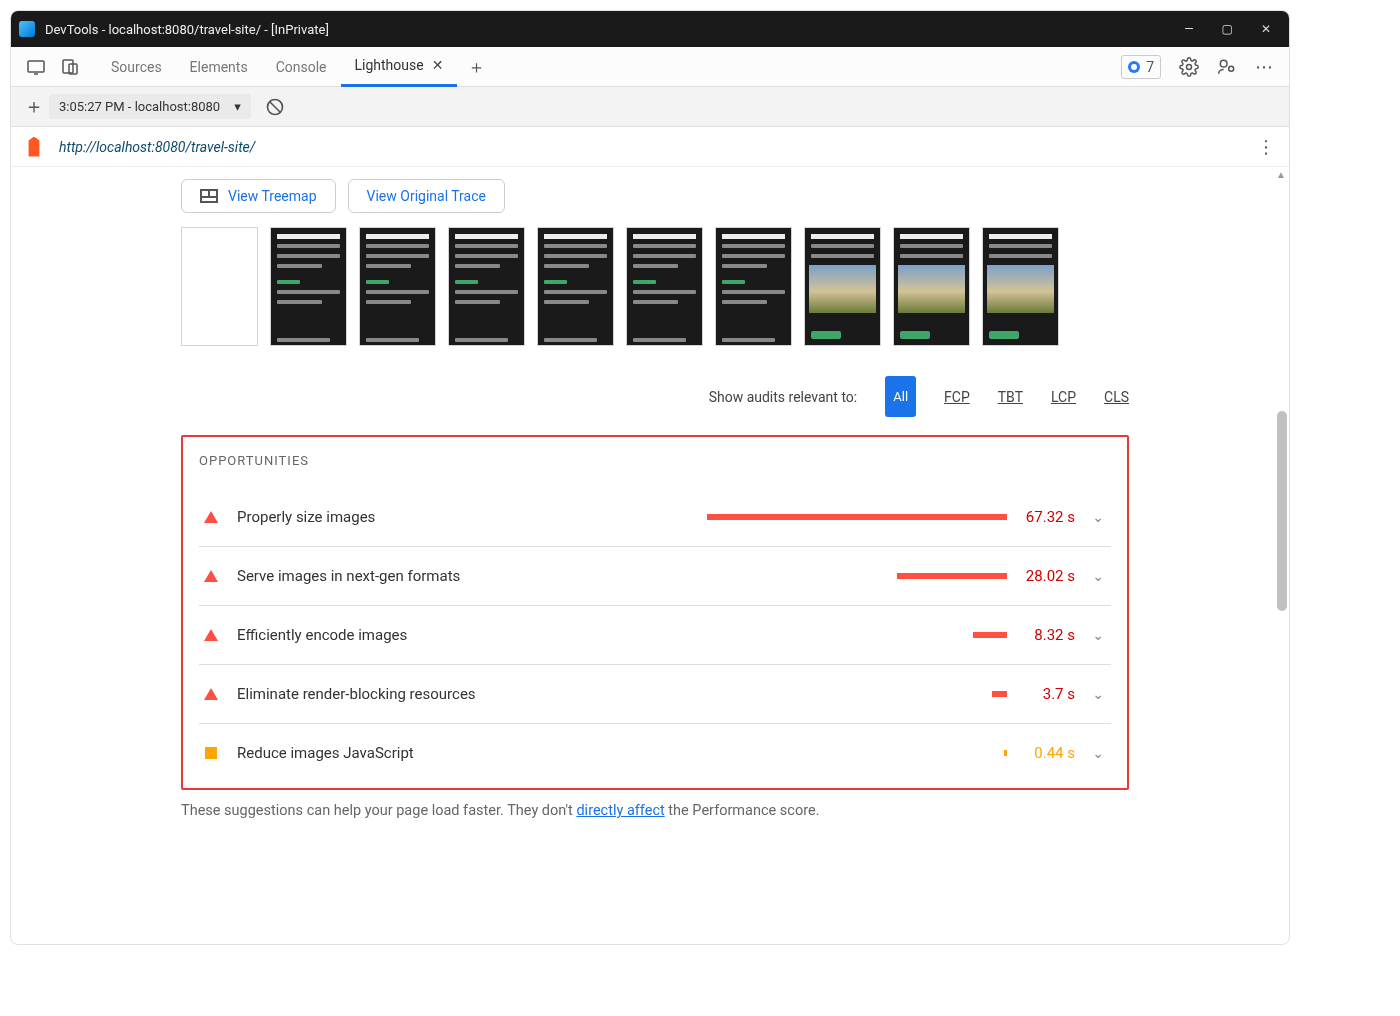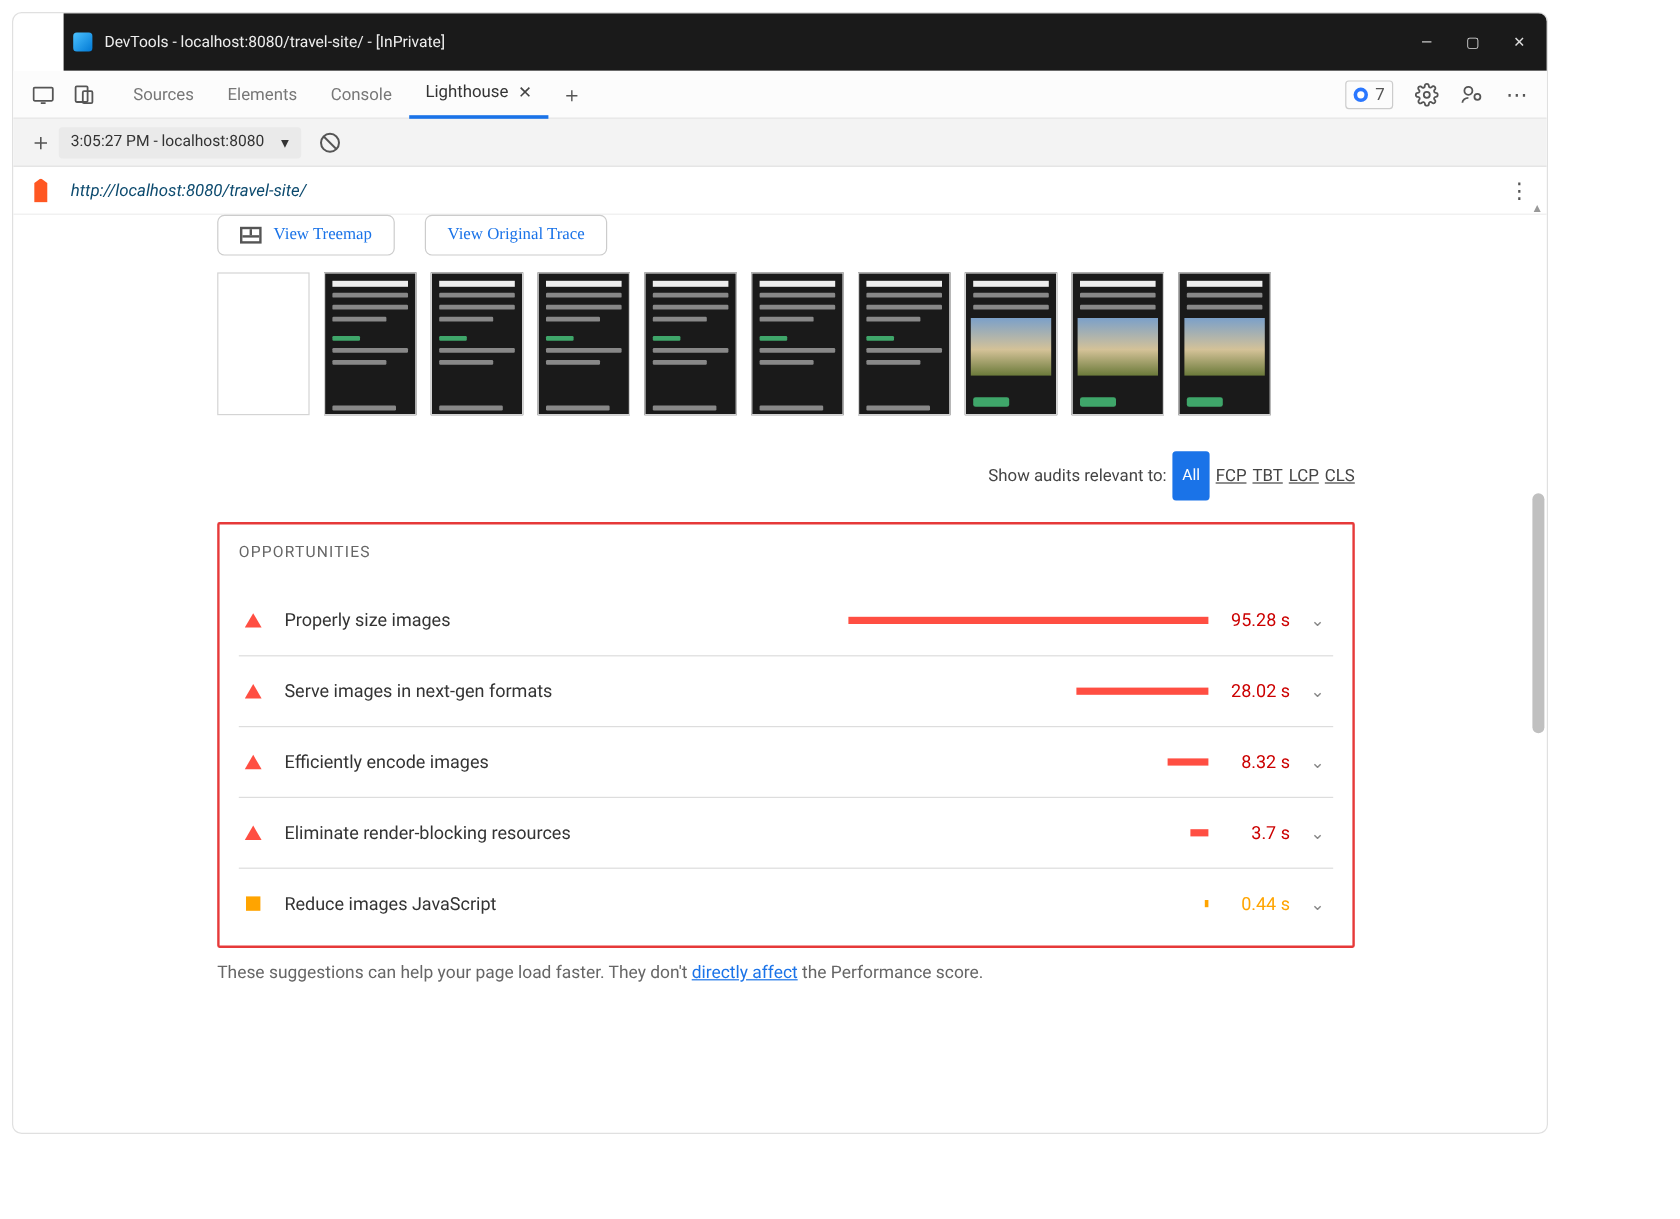--- a/index.html
+++ b/index.html
@@ -14,25 +14,24 @@
   width: 1280px;
   height: 935px;
   margin: 10px;
   position: relative;
 }
 
 
 .titlebar {
   display: flex;
   align-items: center;
-  height: 48px;
+  height: 36px;
   background: #1a1a1a;
   color: #fff;
   padding: 0 8px;
-  margin-left: 42px;
 }
 .titlebar .app-icon {
   width: 16px;
   height: 16px;
   background: linear-gradient(135deg,#4cc2ff,#0078d4);
   border-radius: 3px;
   margin-right: 10px;
 }
 .titlebar .title { font-size: 13px; color: #eee; }
 .titlebar .win-controls { margin-left: auto; display: flex; gap: 28px; color: #ddd; font-size: 12px; padding-right: 10px;}
@@ -135,21 +134,21 @@
   background: #c0c0c0;
   border-radius: 5px;
 }
 .scroll-arrow {
   position: absolute;
   right: 3px; top: 158px;
   font-size: 10px; color: #999;
 }
 
 
-.actionrow { display: flex; gap: 25px; margin-bottom: 14px; font-family: Liberation Serif, serif; }
+.actionrow { display: flex; gap: 12px; margin-bottom: 14px; }
 .lh-button {
   border: 1px solid #ccc;
   border-radius: 6px;
   padding: 8px 18px;
   color: #1a73e8;
   font-size: 14px;
   display: flex; align-items: center; gap: 10px;
   background: #fff;
 }
 .treemap-icon { width:18px; height:14px; border:2px solid #555; display:inline-block; position:relative; }
@@ -170,21 +169,21 @@
 .frame .txthead { height:5px; background:#eee; margin:6px 6px 2px 6px; }
 .frame .gap { flex: 0 0 6px; }
 .frame .photo {
   height: 48px; background: linear-gradient(180deg,#7ba0c9 0%, #d4c298 55%, #6b7a3a 100%);
   margin: 4px;
 }
 .frame .bottom-btn { height:8px; width:40%; background:#3fa66a; margin: auto 6px 6px 6px; border-radius:2px; }
 
 
 .auditfilter {
-  display:flex; align-items:center; justify-content:flex-end; gap:5px;
+  display:flex; align-items:center; justify-content:flex-end; gap:28px;
   margin-bottom: 18px; font-size: 14px; color:#444;
 }
 .auditfilter .pill-all {
   background:#1a73e8; color:#fff; border-radius:3px; padding:13px 8px; font-size:13px;
 }
 .auditfilter .metric-link { text-decoration: underline; color:#444; cursor:pointer; }
 
 
 .oppbox {
   border: 2px solid #e63939;
@@ -433,21 +432,21 @@
     <div class="opp-title">OPPORTUNITIES</div>
     <div id="opp-rows">
         <div class="opp-row">
           <div class="opp-icon">
             <div class="tri-red"></div>
           </div>
           <div class="opp-label">Properly size images</div>
           <div class="opp-bar-area">
             <div class="opp-bar" style="width: 300px;"></div>
           </div>
-          <div class="opp-savings red">95.28 s</div>
+          <div class="opp-savings red">67.32 s</div>
           <div class="opp-expand">⌄</div>
         </div>
         <div class="opp-row">
           <div class="opp-icon">
             <div class="tri-red"></div>
           </div>
           <div class="opp-label">Serve images in next-gen formats</div>
           <div class="opp-bar-area">
             <div class="opp-bar" style="width: 110px;"></div>
           </div>

